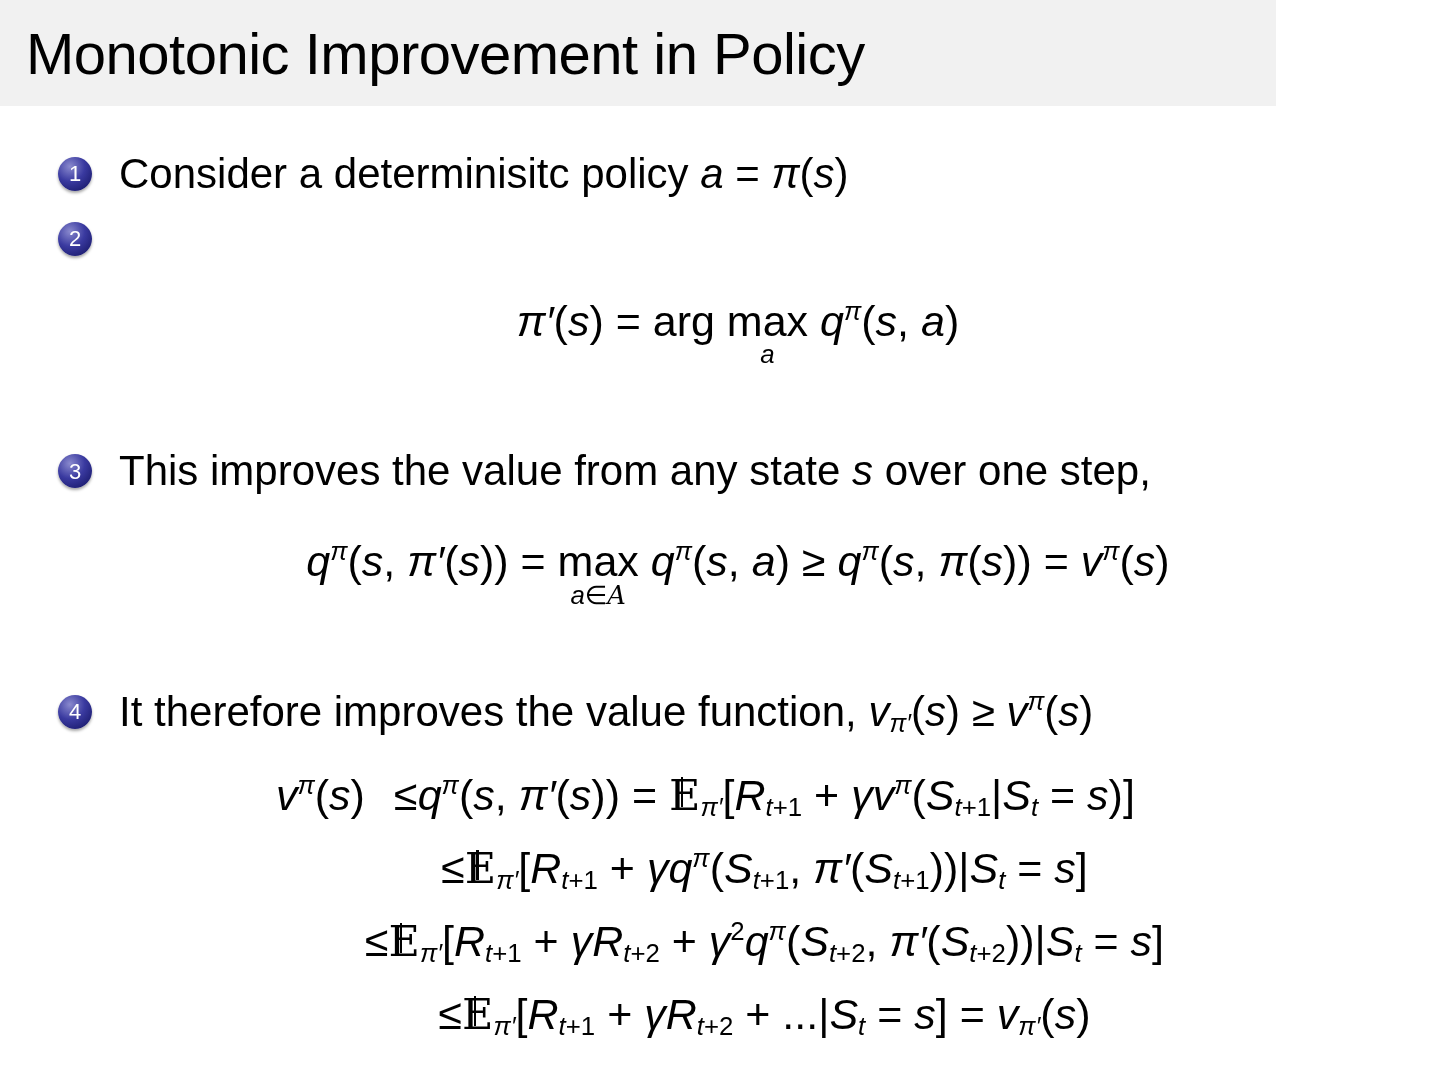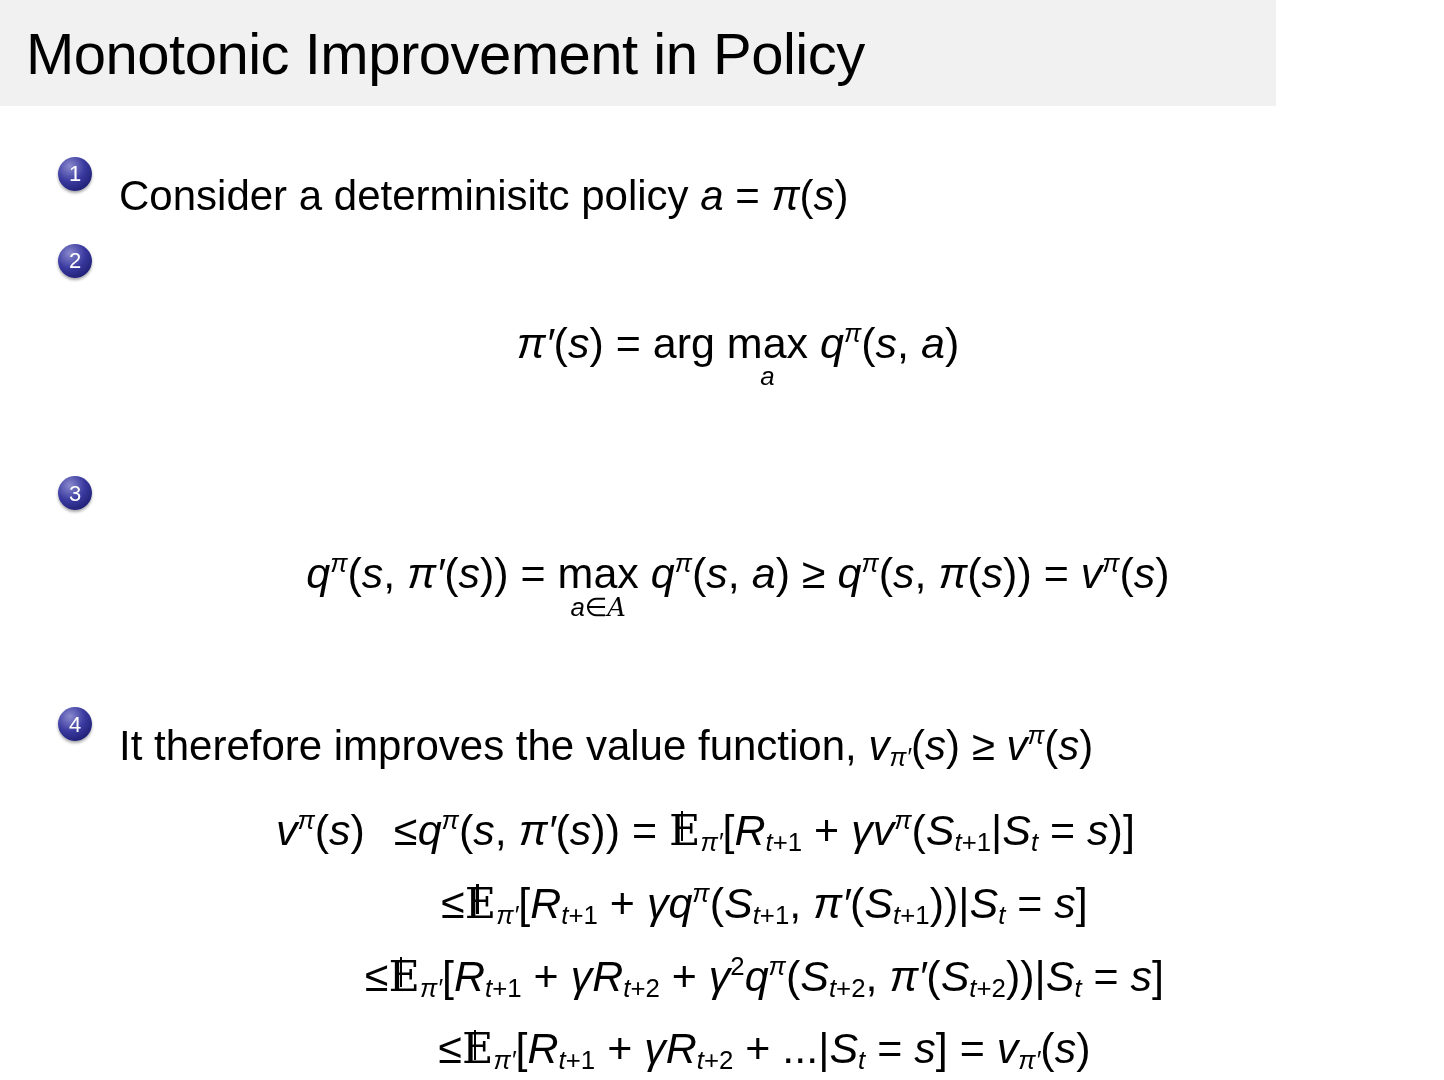--- a/index.html
+++ b/index.html
@@ -33,21 +33,21 @@
   .ball{
     flex:none;
     width:34px;height:34px;margin-top:9px;margin-right:27px;
     border-radius:50%;
     background:radial-gradient(circle at 35% 28%, #8a8ace 0%, #3a3aa0 45%, #10105c 100%);
     box-shadow:0 2px 3px rgba(0,0,0,0.35);
     color:#ffffff;
     display:flex;align-items:center;justify-content:center;
     font-size:22px;
   }
-  .item-text{display:inline-block;margin-top:22px;}
+  .item-text{display:inline-block;}
 
   .eq{
     font-size:43px;line-height:1.3;
     text-align:center;
     transform:translateX(100px);
     white-space:nowrap;
   }
   .mt-item1{margin-top:42px;}
   .mt-item2{margin-top:12px;}
   .mt-eq1{margin-top:38px;}
@@ -107,20 +107,21 @@
     </div>
 
     <div class="item mt-item2">
       <span class="ball">2</span>
     </div>
 
     <div class="eq mt-eq1"><span class="m-i">π′</span><span class="m-r">(</span><span class="m-i">s</span><span class="m-r">) = arg </span><span class="lim"><span class="lim-base"><span class="m-r">max</span></span><span class="lim-under"><span class="m-i">a</span></span></span><span class="m-r"> </span><span class="m-i">q</span><span class="m-sup"><span class="m-i">π</span></span><span class="m-r">(</span><span class="m-i">s</span><span class="m-r">, </span><span class="m-i">a</span><span class="m-r">)</span></div>
 
     <div class="item mt-item3">
       <span class="ball">3</span>
+      <span class="item-text"><span class="m-r">This improves the value from any state </span><span class="m-i">s</span><span class="m-r"> over one step,</span></span>
     </div>
 
     <div class="eq mt-eq2"><span class="m-i">q</span><span class="m-sup"><span class="m-i">π</span></span><span class="m-r">(</span><span class="m-i">s</span><span class="m-r">, </span><span class="m-i">π′</span><span class="m-r">(</span><span class="m-i">s</span><span class="m-r">)) = </span><span class="lim"><span class="lim-base"><span class="m-r">max</span></span><span class="lim-under"><span class="m-i">a</span><span class="m-r">∈</span><span class="m-cal">A</span></span></span><span class="m-r"> </span><span class="m-i">q</span><span class="m-sup"><span class="m-i">π</span></span><span class="m-r">(</span><span class="m-i">s</span><span class="m-r">, </span><span class="m-i">a</span><span class="m-r">) ≥ </span><span class="m-i">q</span><span class="m-sup"><span class="m-i">π</span></span><span class="m-r">(</span><span class="m-i">s</span><span class="m-r">, </span><span class="m-i">π</span><span class="m-r">(</span><span class="m-i">s</span><span class="m-r">)) = </span><span class="m-i">v</span><span class="m-sup"><span class="m-i">π</span></span><span class="m-r">(</span><span class="m-i">s</span><span class="m-r">)</span></div>
 
     <div class="item mt-item4">
       <span class="ball">4</span>
       <span class="item-text"><span class="m-r">It therefore improves the value function, </span><span class="m-i">v</span><span class="m-sub"><span class="m-i">π′</span></span><span class="m-r">(</span><span class="m-i">s</span><span class="m-r">) ≥ </span><span class="m-i">v</span><span class="m-sup"><span class="m-i">π</span></span><span class="m-r">(</span><span class="m-i">s</span><span class="m-r">)</span></span>
     </div>
 
     <div class="deriv">

